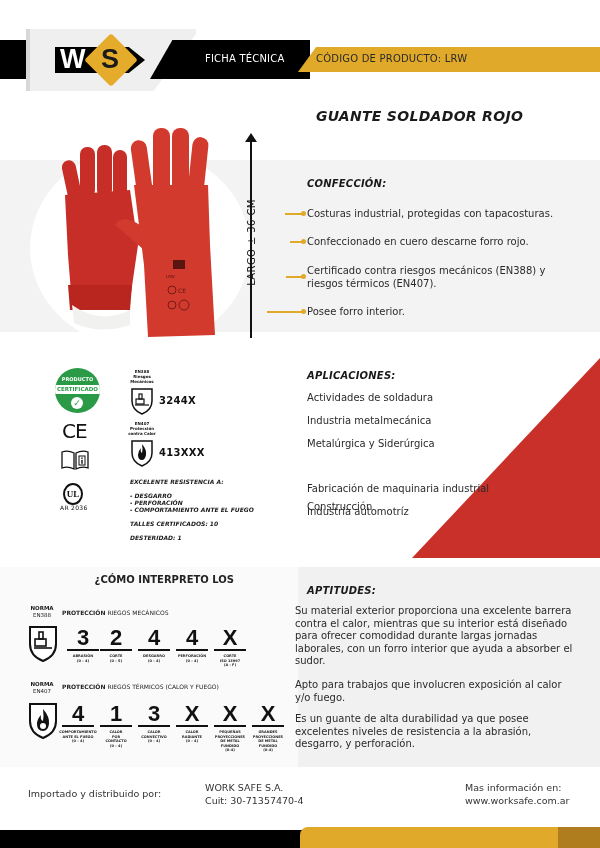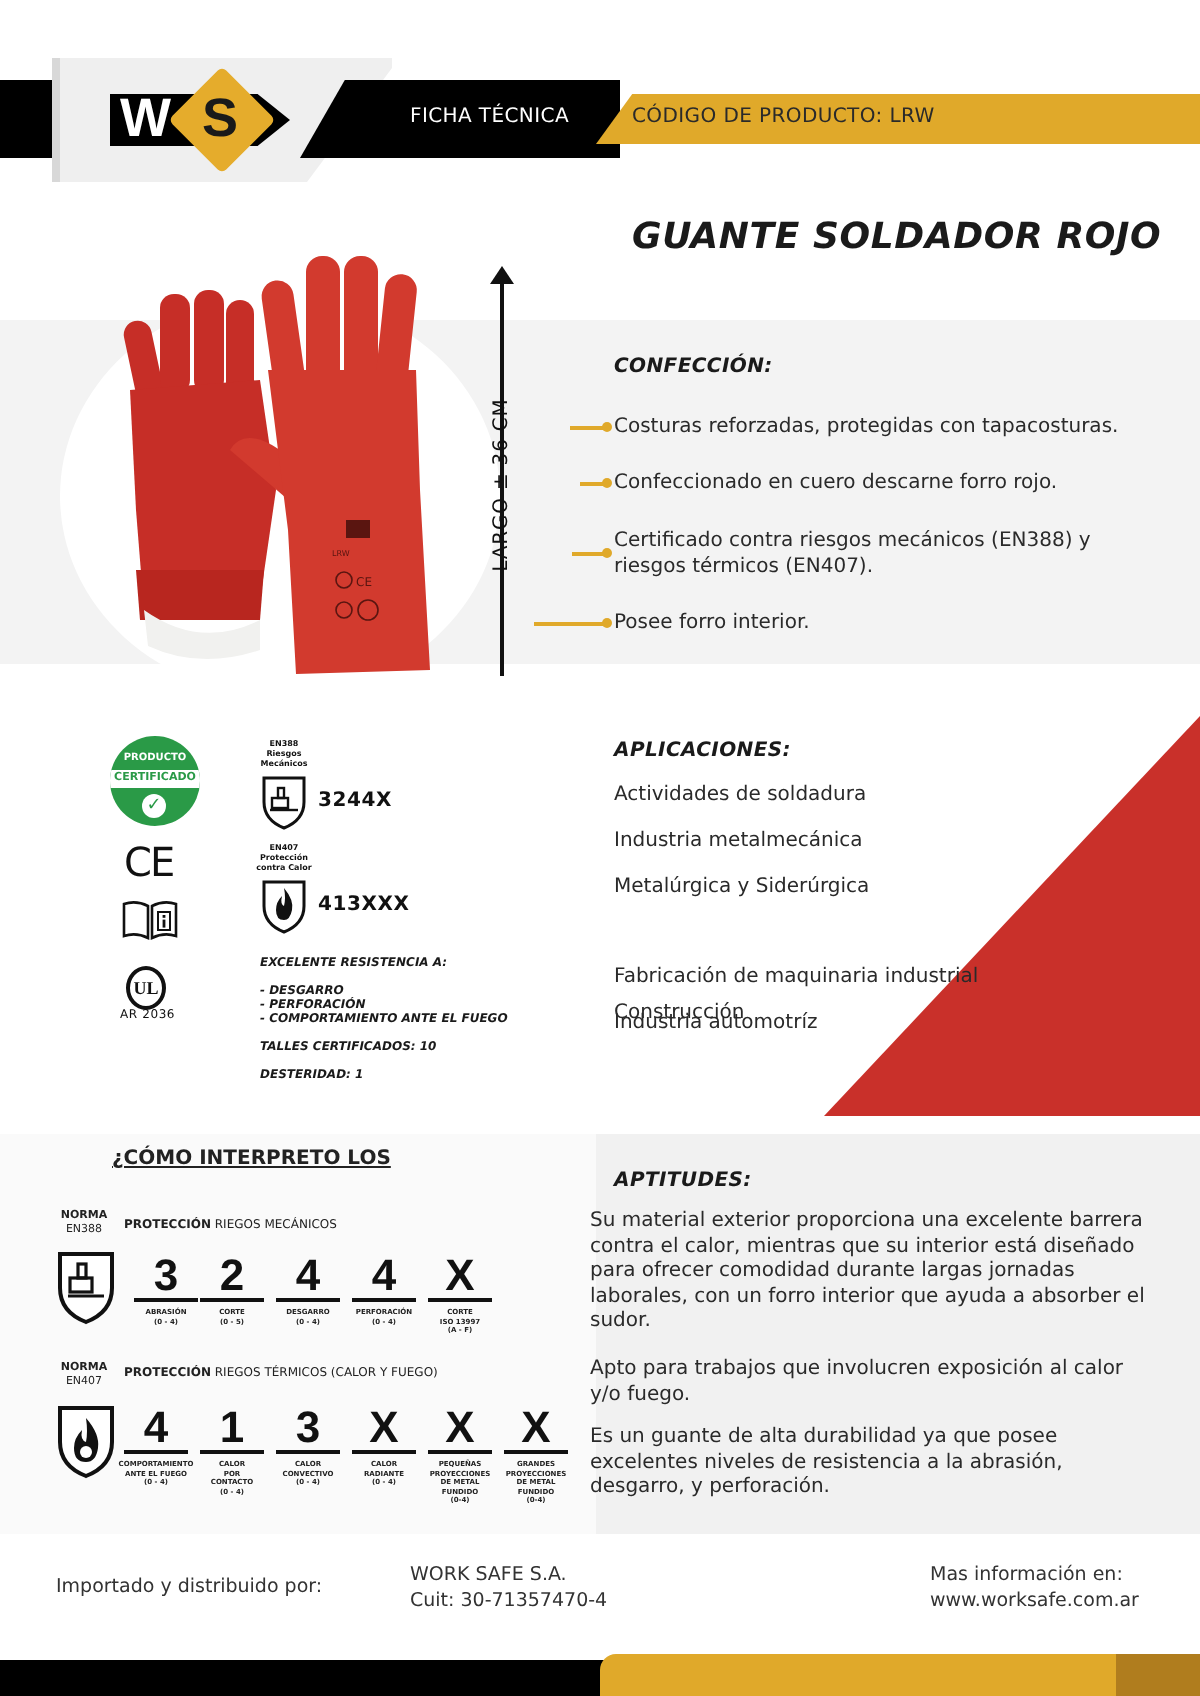--- a/index.html
+++ b/index.html
@@ -18,21 +18,21 @@
   .hdr-codigo { position: absolute; left: 316px; top: 53px; font-size: 10px; color: #2a2a2a; letter-spacing: 0.2px; }
 
   .logo { position: absolute; left: 55px; top: 35px; width: 100px; height: 52px; }
   .logo-w-box { position: absolute; left: 0; top: 12px; width: 90px; height: 26px; background: #000;
     clip-path: polygon(0 0, 82% 0, 100% 50%, 82% 100%, 0 100%); }
   .logo-w { position: absolute; left: 5px; top: 9px; font-family: "Liberation Sans", sans-serif; font-weight: bold; font-size: 27px; color: #fff; }
   .logo-diamond { position: absolute; left: 37px; top: 6px; width: 38px; height: 38px; background: #e5ac2c; transform: rotate(45deg); border-radius: 3px; }
   .logo-s { position: absolute; left: 46px; top: 9px; font-family: "Liberation Sans", sans-serif; font-weight: bold; font-size: 27px; color: #1a1a1a; }
 
   
-  .product-title { position: absolute; left: 316px; top: 108px; font-size: 18px; font-weight: bold; font-style: italic; color: #1a1a1a; letter-spacing: 0.3px; }
+  .product-title { position: absolute; left: 316px; top: 108px; font-size: 14px; font-weight: bold; font-style: italic; color: #1a1a1a; letter-spacing: 0.3px; }
 
   
   .gray-band { position: absolute; left: 0; top: 160px; width: 600px; height: 172px; background: #f3f3f3; }
   .white-circle { position: absolute; left: 30px; top: 148px; width: 220px; height: 200px; border-radius: 50%; background: #fff; }
 
   .glove-area { position: absolute; left: 60px; top: 125px; width: 180px; height: 220px; }
 
   .measure-line { position: absolute; left: 250px; top: 140px; width: 2px; height: 198px; background: #111; }
   .measure-arrow { position: absolute; left: 245px; top: 133px; width: 0; height: 0;
     border-left: 6px solid transparent; border-right: 6px solid transparent; border-bottom: 9px solid #111; }
@@ -65,21 +65,21 @@
 
   
   .app-item { position: absolute; left: 307px; font-size: 10px; color: #2a2a2a; }
   .red-triangle { position: absolute; left: 412px; top: 358px; width: 188px; height: 200px; background: #c9302a;
     clip-path: polygon(100% 0, 100% 100%, 0 100%); }
 
   
   .bottom-left { position: absolute; left: 0; top: 567px; width: 298px; height: 200px; background: #fafafa; }
   .bottom-right { position: absolute; left: 298px; top: 567px; width: 302px; height: 200px; background: #f1f1f1; }
 
-  .interp-title { position: absolute; left: 56px; top: 574px; width: 190px; text-align: left; font-size: 10px; font-weight: bold; color: #222; line-height: 12px; text-decoration: underline; }
+  .interp-title { position: absolute; left: 44px; top: 574px; width: 190px; text-align: right; font-size: 10px; font-weight: bold; color: #222; line-height: 12px; }
   .norma-lbl { position: absolute; font-size: 5.5px; font-weight: bold; color: #222; text-align: center; line-height: 7px; width: 30px; }
   .norma-lbl span { font-weight: normal; display: block; }
   .prot-lbl { position: absolute; font-size: 6px; color: #222; }
   .prot-lbl b { font-weight: bold; }
 
   .lvl { position: absolute; text-align: center; }
   .lvl .v { display: block; font-size: 22px; font-weight: bold; color: #111; line-height: 22px; font-family: "Liberation Sans", sans-serif; }
   .lvl .u { display: block; height: 2px; background: #111; margin: 0 auto 3px; }
   .lvl .d { display: block; font-size: 3.5px; color: #222; line-height: 4.5px; text-transform: uppercase; font-weight: bold; }
 
@@ -144,21 +144,21 @@
   </g>
 </svg>
 
 <div class="measure-arrow"></div>
 <div class="measure-line"></div>
 <div class="measure-label">LARGO ± 36 CM</div>
 
 <div class="sec-heading" style="left:307px; top:178px;">CONFECCIÓN:</div>
 
 <div class="conf-bullet" style="left:285px; top:213px; width:18px;"></div>
-<div class="conf-item" style="top:207px;">Costuras reforzadas, protegidas con tapacosturas.</div>
+<div class="conf-item" style="top:207px;">Costuras industrial, protegidas con tapacosturas.</div>
 
 <div class="conf-bullet" style="left:290px; top:241px; width:13px;"></div>
 <div class="conf-item" style="top:235px;">Confeccionado en cuero descarne forro rojo.</div>
 
 <div class="conf-bullet" style="left:286px; top:276px; width:17px;"></div>
 <div class="conf-item" style="top:264px; width:260px;">Certificado contra riesgos mecánicos (EN388) y riesgos térmicos (EN407).</div>
 
 <div class="conf-bullet" style="left:267px; top:311px; width:36px;"></div>
 <div class="conf-item" style="top:305px;">Posee forro interior.</div>
 

